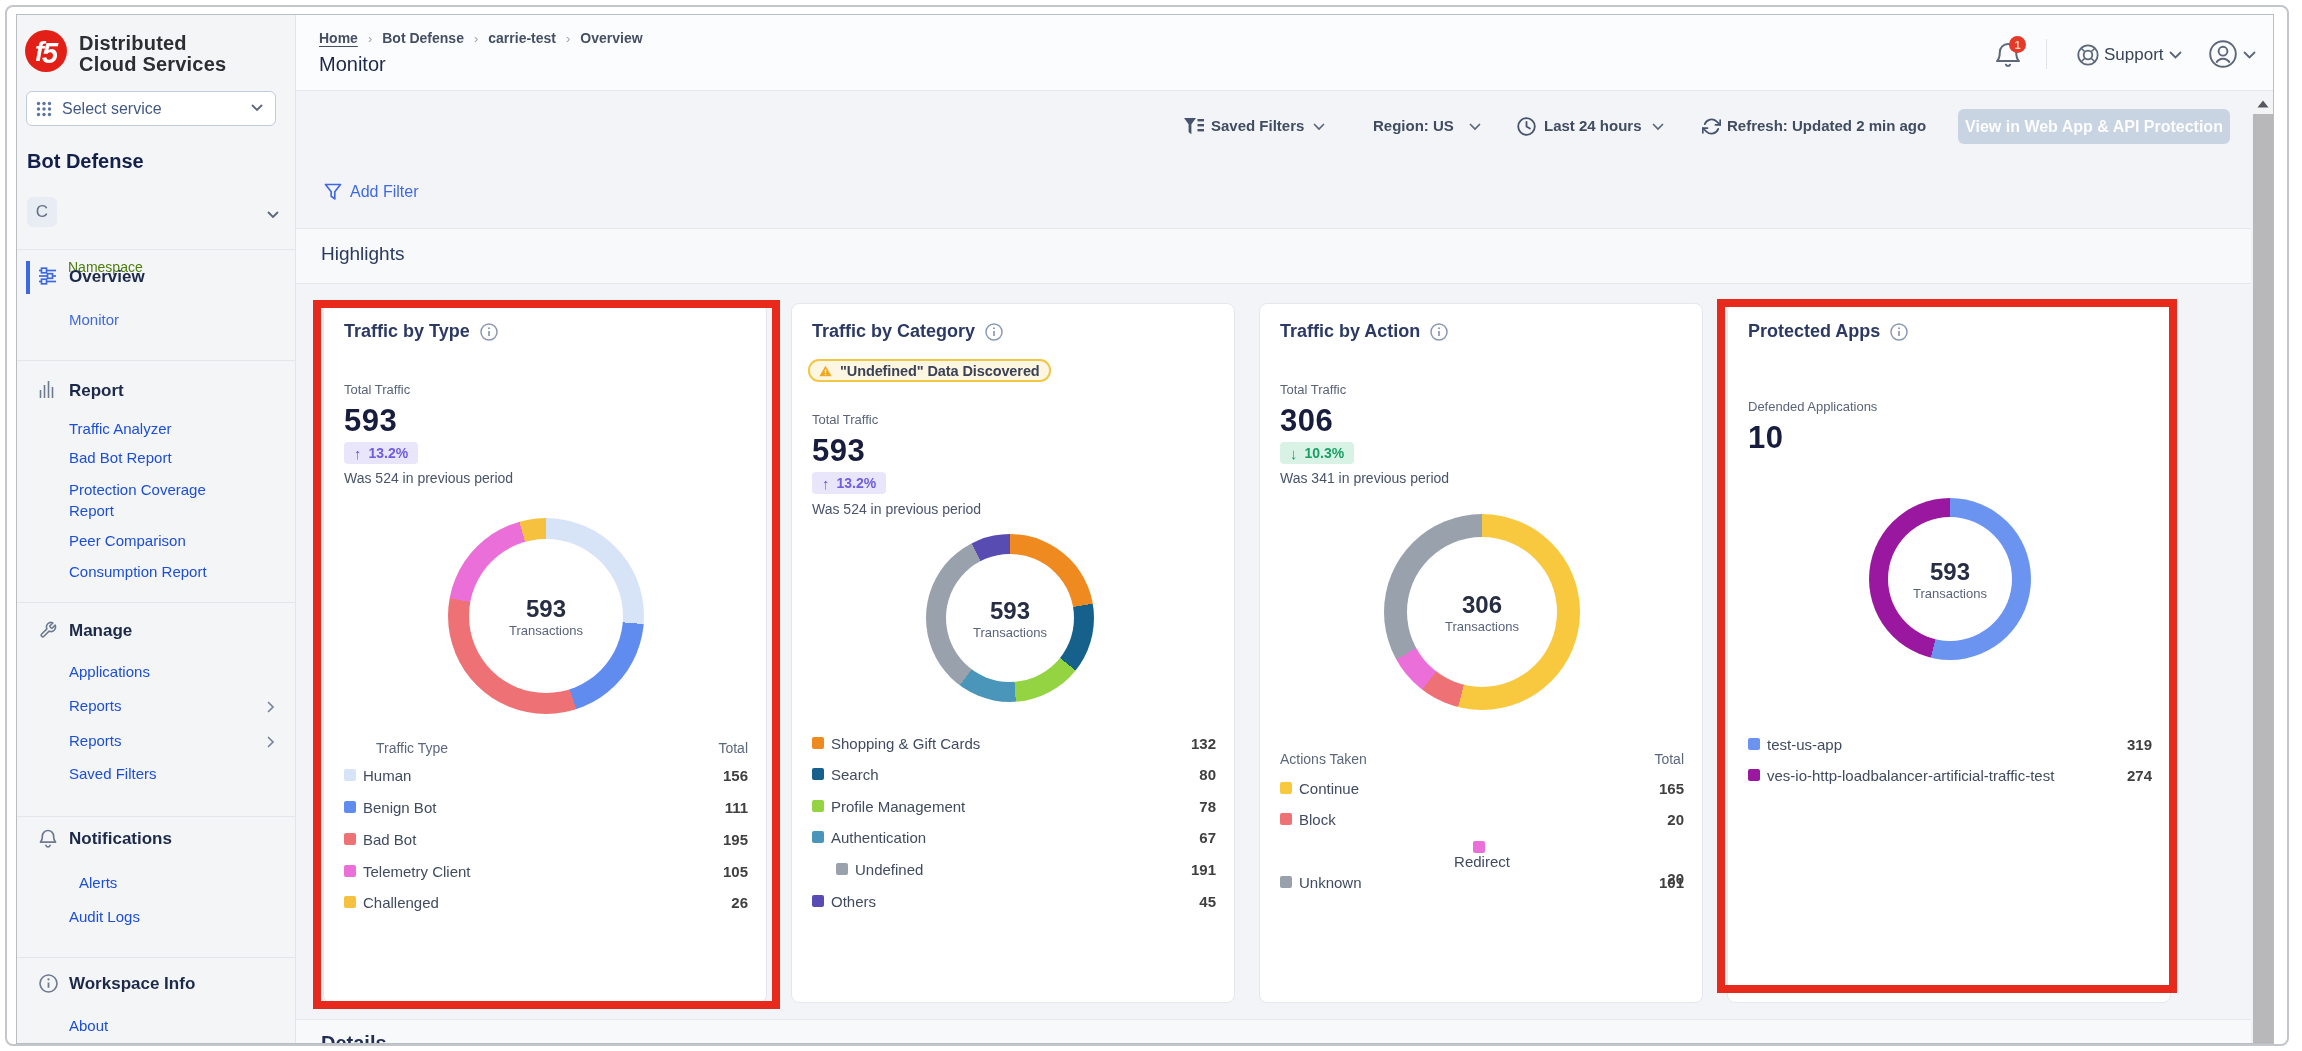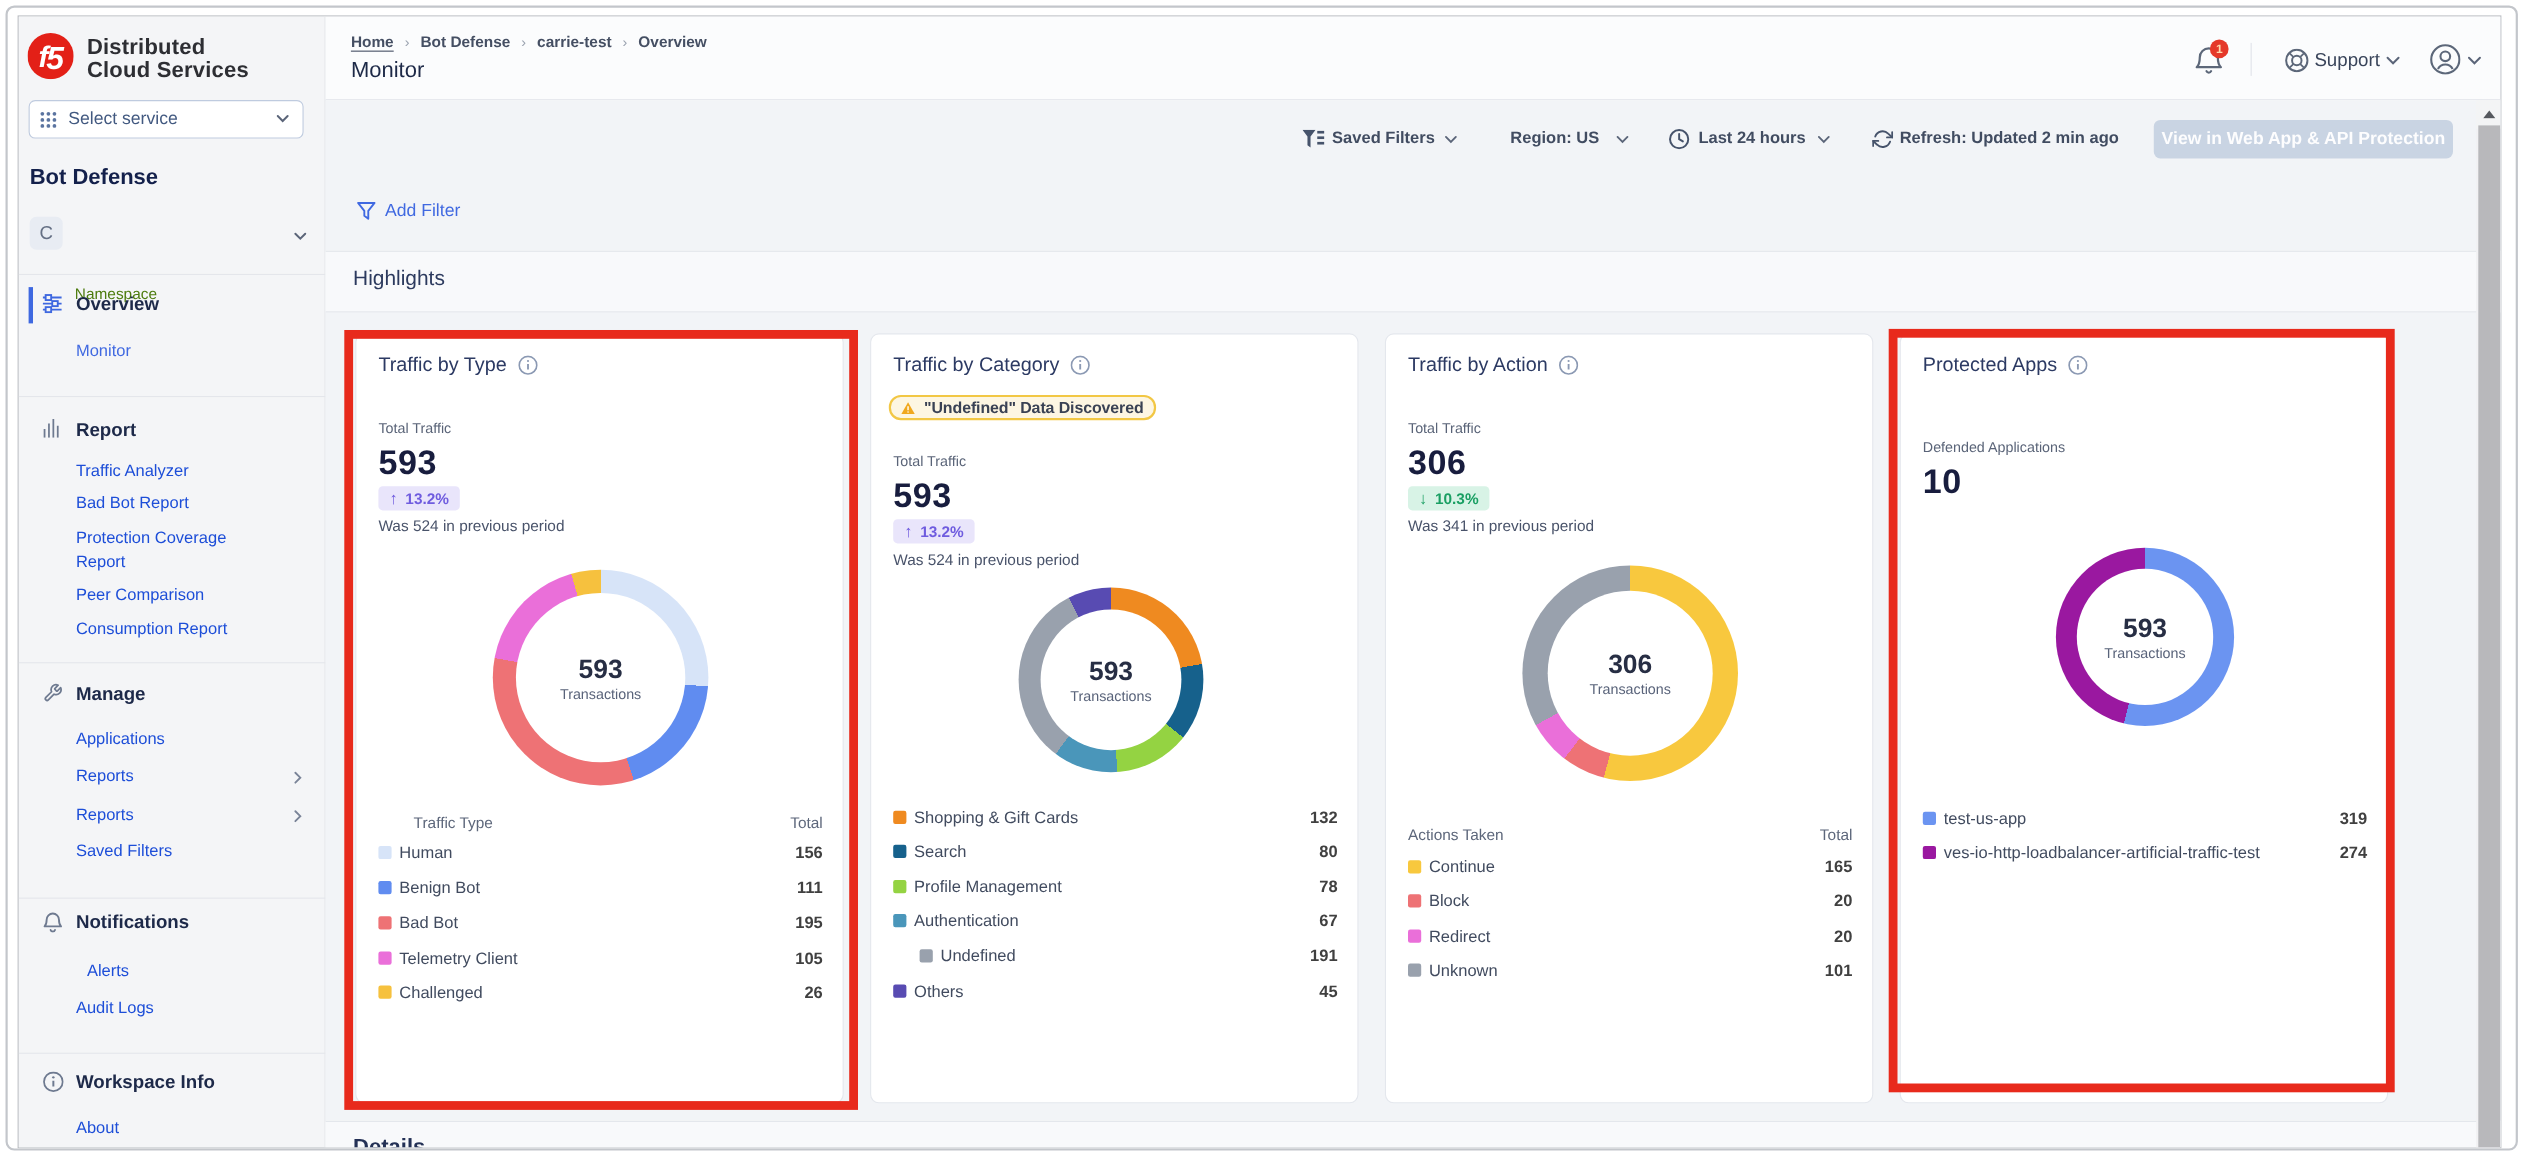--- a/index.html
+++ b/index.html
@@ -10,21 +10,21 @@
 
 #sidebar { position:absolute; left:0; top:0; width:279px; height:1030px; background:#f4f5f7; border-right:1px solid #e3e5ea; }
 #sidebar .sec { font-size:17px; font-weight:700; color:#1d2949; }
 #sidebar .item { font-size:15px; color:#1d4ed8; }
 .sdiv { position:absolute; left:0; width:279px; height:1px; background:#e4e6eb; }
 
 #header { position:absolute; left:279px; top:0; width:1979px; height:76px; background:#fbfcfd; border-bottom:1px solid #e7e9ee; }
 
 #content { position:absolute; left:279px; top:76px; width:1979px; height:954px; background:#f2f4f7; }
 .card { position:absolute; top:212px; width:444px; height:700px; background:#fff; border:1px solid #e4e7ed; border-radius:8px; }
-.ctitle { position:absolute; left:20px; top:17px; font-size:18px; font-weight:400; color:#2c3a63; display:flex; align-items:center; gap:10px; }
+.ctitle { position:absolute; left:20px; top:17px; font-size:18px; font-weight:700; color:#2c3a63; display:flex; align-items:center; gap:10px; }
 .lbl { position:absolute; left:20px; font-size:13px; color:#5a6478; }
 .big { position:absolute; left:20px; font-size:31px; line-height:31px; font-weight:700; color:#181d3e; letter-spacing:0.5px; }
 .updn { position:absolute; left:20px; height:22px; border-radius:4px; font-size:14px; font-weight:700; display:flex; align-items:center; padding:0 10px; gap:7px; }
 .up { background:#e9e5fb; color:#6f5cdf; }
 .dn { background:#d8f3e6; color:#1a9f63; }
 .was { position:absolute; left:20px; font-size:14px; color:#49536a; }
 .donut { position:absolute; border-radius:50%; }
 .donut .hole { position:absolute; background:#fff; border-radius:50%; display:flex; flex-direction:column; align-items:center; justify-content:center; }
 .dval { font-size:24px; font-weight:700; color:#272e44; line-height:28px; }
 .dsub { font-size:13px; color:#59637a; }
@@ -351,21 +351,21 @@
       <div class="lrow" style="top:474px;">
           <span class="sw" style="background:#f8c83e;"></span>
           <span class="nm">Continue</span>
           <span class="vl">165</span>
         </div>
       <div class="lrow" style="top:505px;">
           <span class="sw" style="background:#ee7275;"></span>
           <span class="nm">Block</span>
           <span class="vl">20</span>
         </div>
-      <div class="lrow" style="top:537px;">
+      <div class="lrow" style="top:537px;flex-direction:column;">
           <span class="sw" style="background:#ea6fd9;"></span>
           <span class="nm">Redirect</span>
           <span class="vl">20</span>
         </div>
       <div class="lrow" style="top:568px;">
           <span class="sw" style="background:#99a1ad;"></span>
           <span class="nm">Unknown</span>
           <span class="vl">101</span>
         </div>
     </div>

